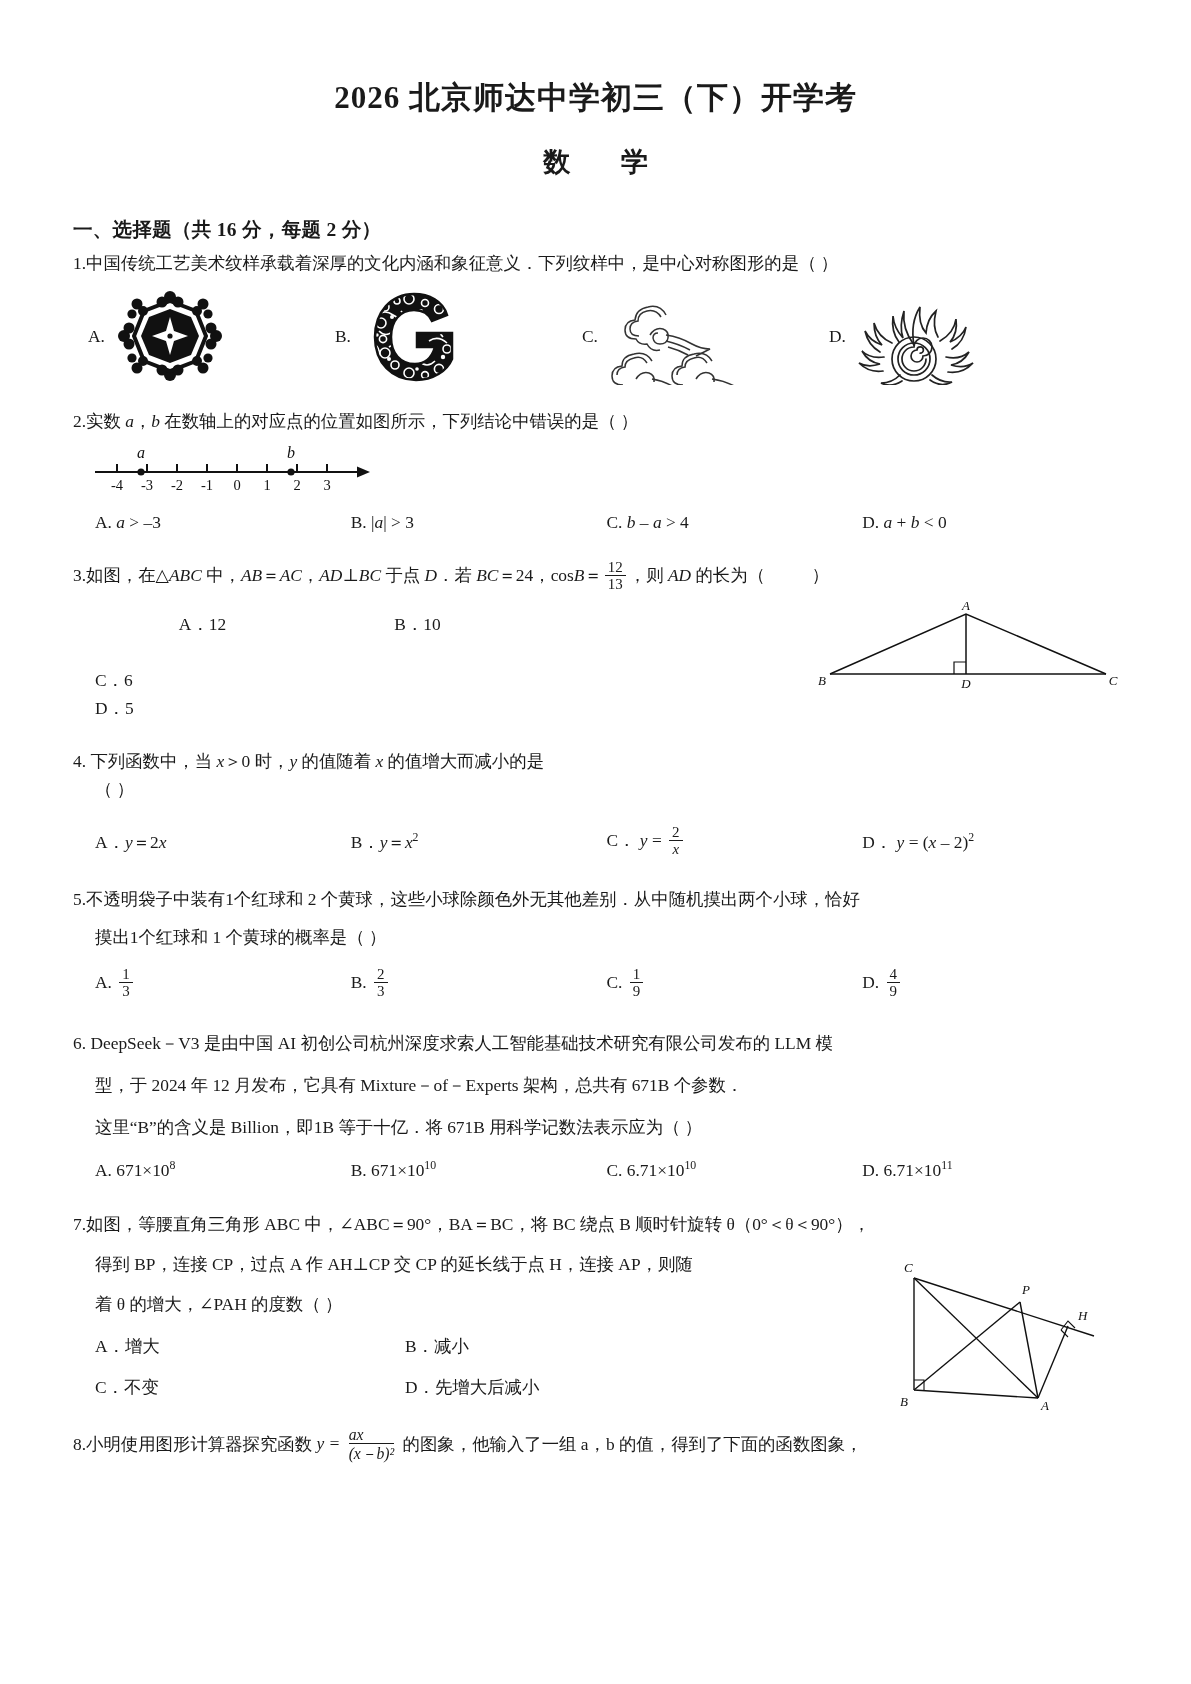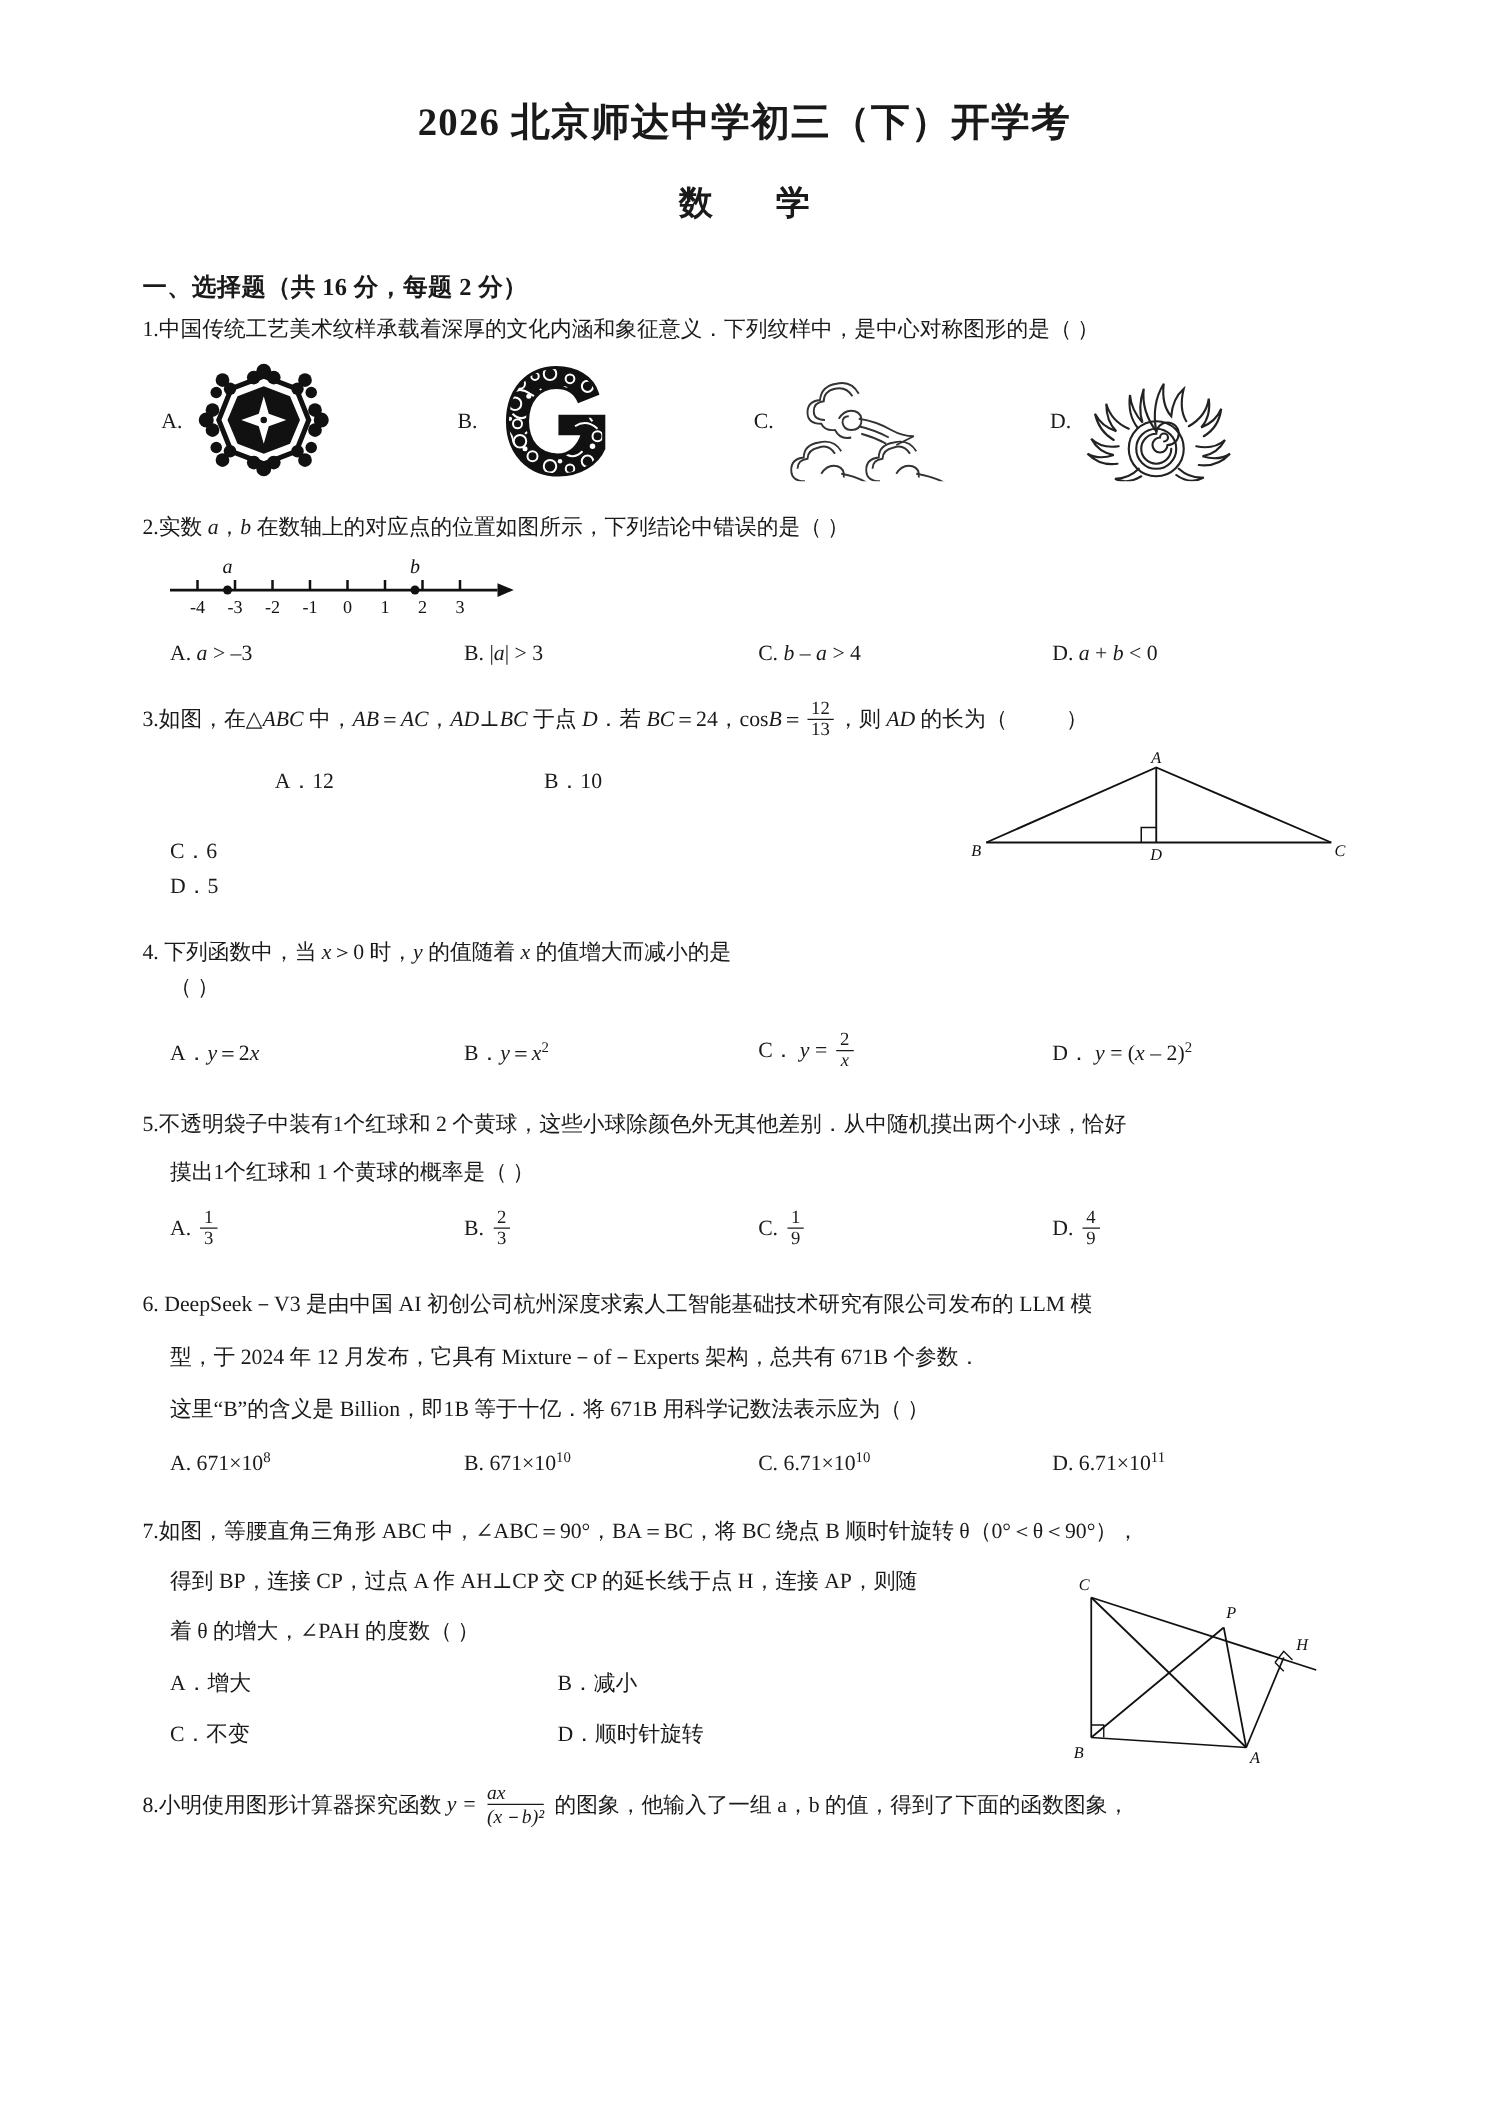--- a/index.html
+++ b/index.html
@@ -2,21 +2,21 @@
 <html><head>
 <meta charset="utf-8">
 <style>
   html,body{margin:0;padding:0;}
   body{
     width:1191px;min-height:1684px;background:#fff;
     font-family:"Liberation Serif","DejaVu Serif",serif;
     color:#1a1a1a;position:relative;
   }
   .page{position:relative;width:1191px;min-height:1684px;padding:0;box-sizing:border-box;}
-  .doc{padding:0 114px;}
+  .doc{padding:0 73px;}
 
   
   .title-main{
     text-align:center;font-size:31px;font-weight:bold;letter-spacing:1px;
     margin:78px 0 0 0;line-height:1.3;
   }
   .title-sub{
     text-align:center;font-size:27px;font-weight:bold;letter-spacing:22px;
     margin:26px 0 0 0;padding-left:22px;
   }
@@ -352,21 +352,21 @@
     <div class="q-body"><span>7.</span><span>如图，等腰直角三角形 ABC 中，∠ABC＝90°，BA＝BC，将 BC 绕点 B 顺时针旋转 θ（0°＜θ＜90°），</span></div>
     <div class="indent" style="margin-top:12px;width:700px;">得到 BP，连接 CP，过点 A 作 AH⊥CP 交 CP 的延长线于点 H，连接 AP，则随</div>
     <div class="indent" style="margin-top:12px;width:700px;">着 θ 的增大，∠PAH 的度数（     ）</div>
 
     <div class="opts opt-2col" style="margin-top:14px;width:620px;">
       <div>A．增大</div>
       <div>B．减小</div>
     </div>
     <div class="opts opt-2col" style="margin-top:12px;width:620px;">
       <div>C．不变</div>
-      <div>D．顺时针旋转</div>
+      <div>D．先增大后减小</div>
     </div>
 
     <div class="q7fig">
       <svg width="210" height="155" viewBox="0 0 210 155">
         <g fill="none" stroke="#111" stroke-width="1.4" font-family="Liberation Serif, serif">
 
           <line x1="16" y1="132" x2="16" y2="20"></line>
           <line x1="16" y1="132" x2="140" y2="140"></line>
           <line x1="16" y1="20" x2="140" y2="140"></line>
 

